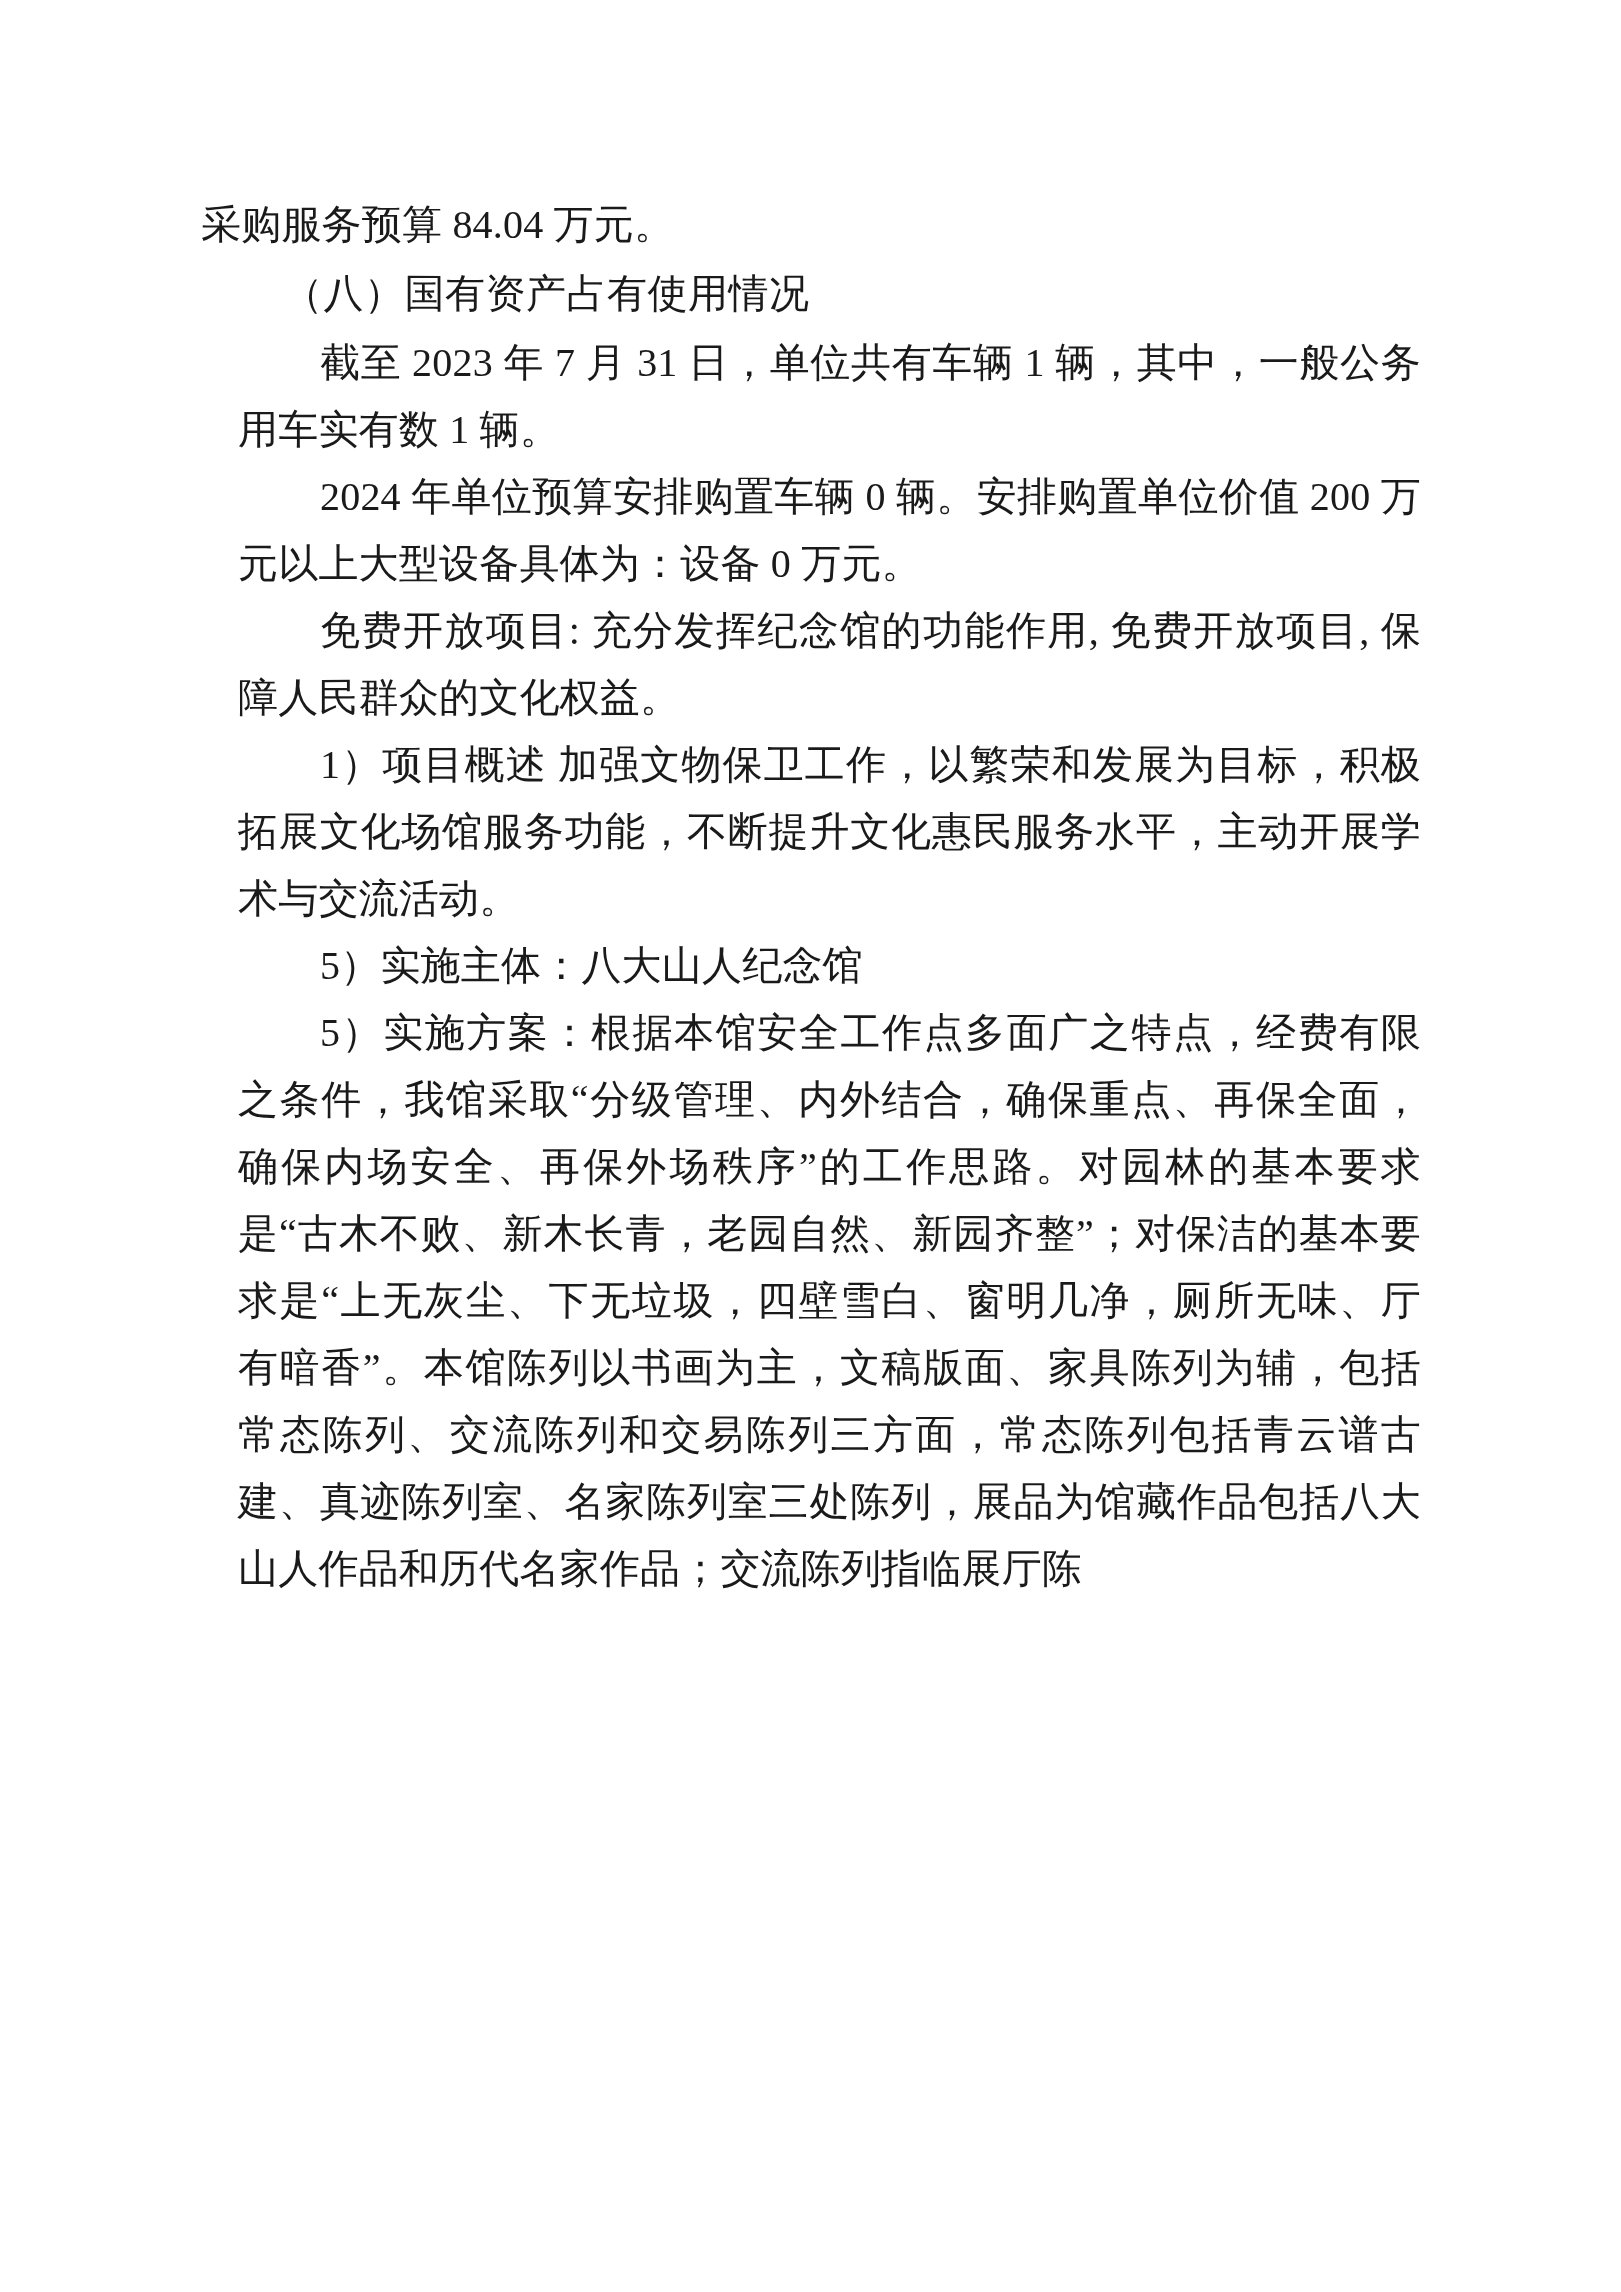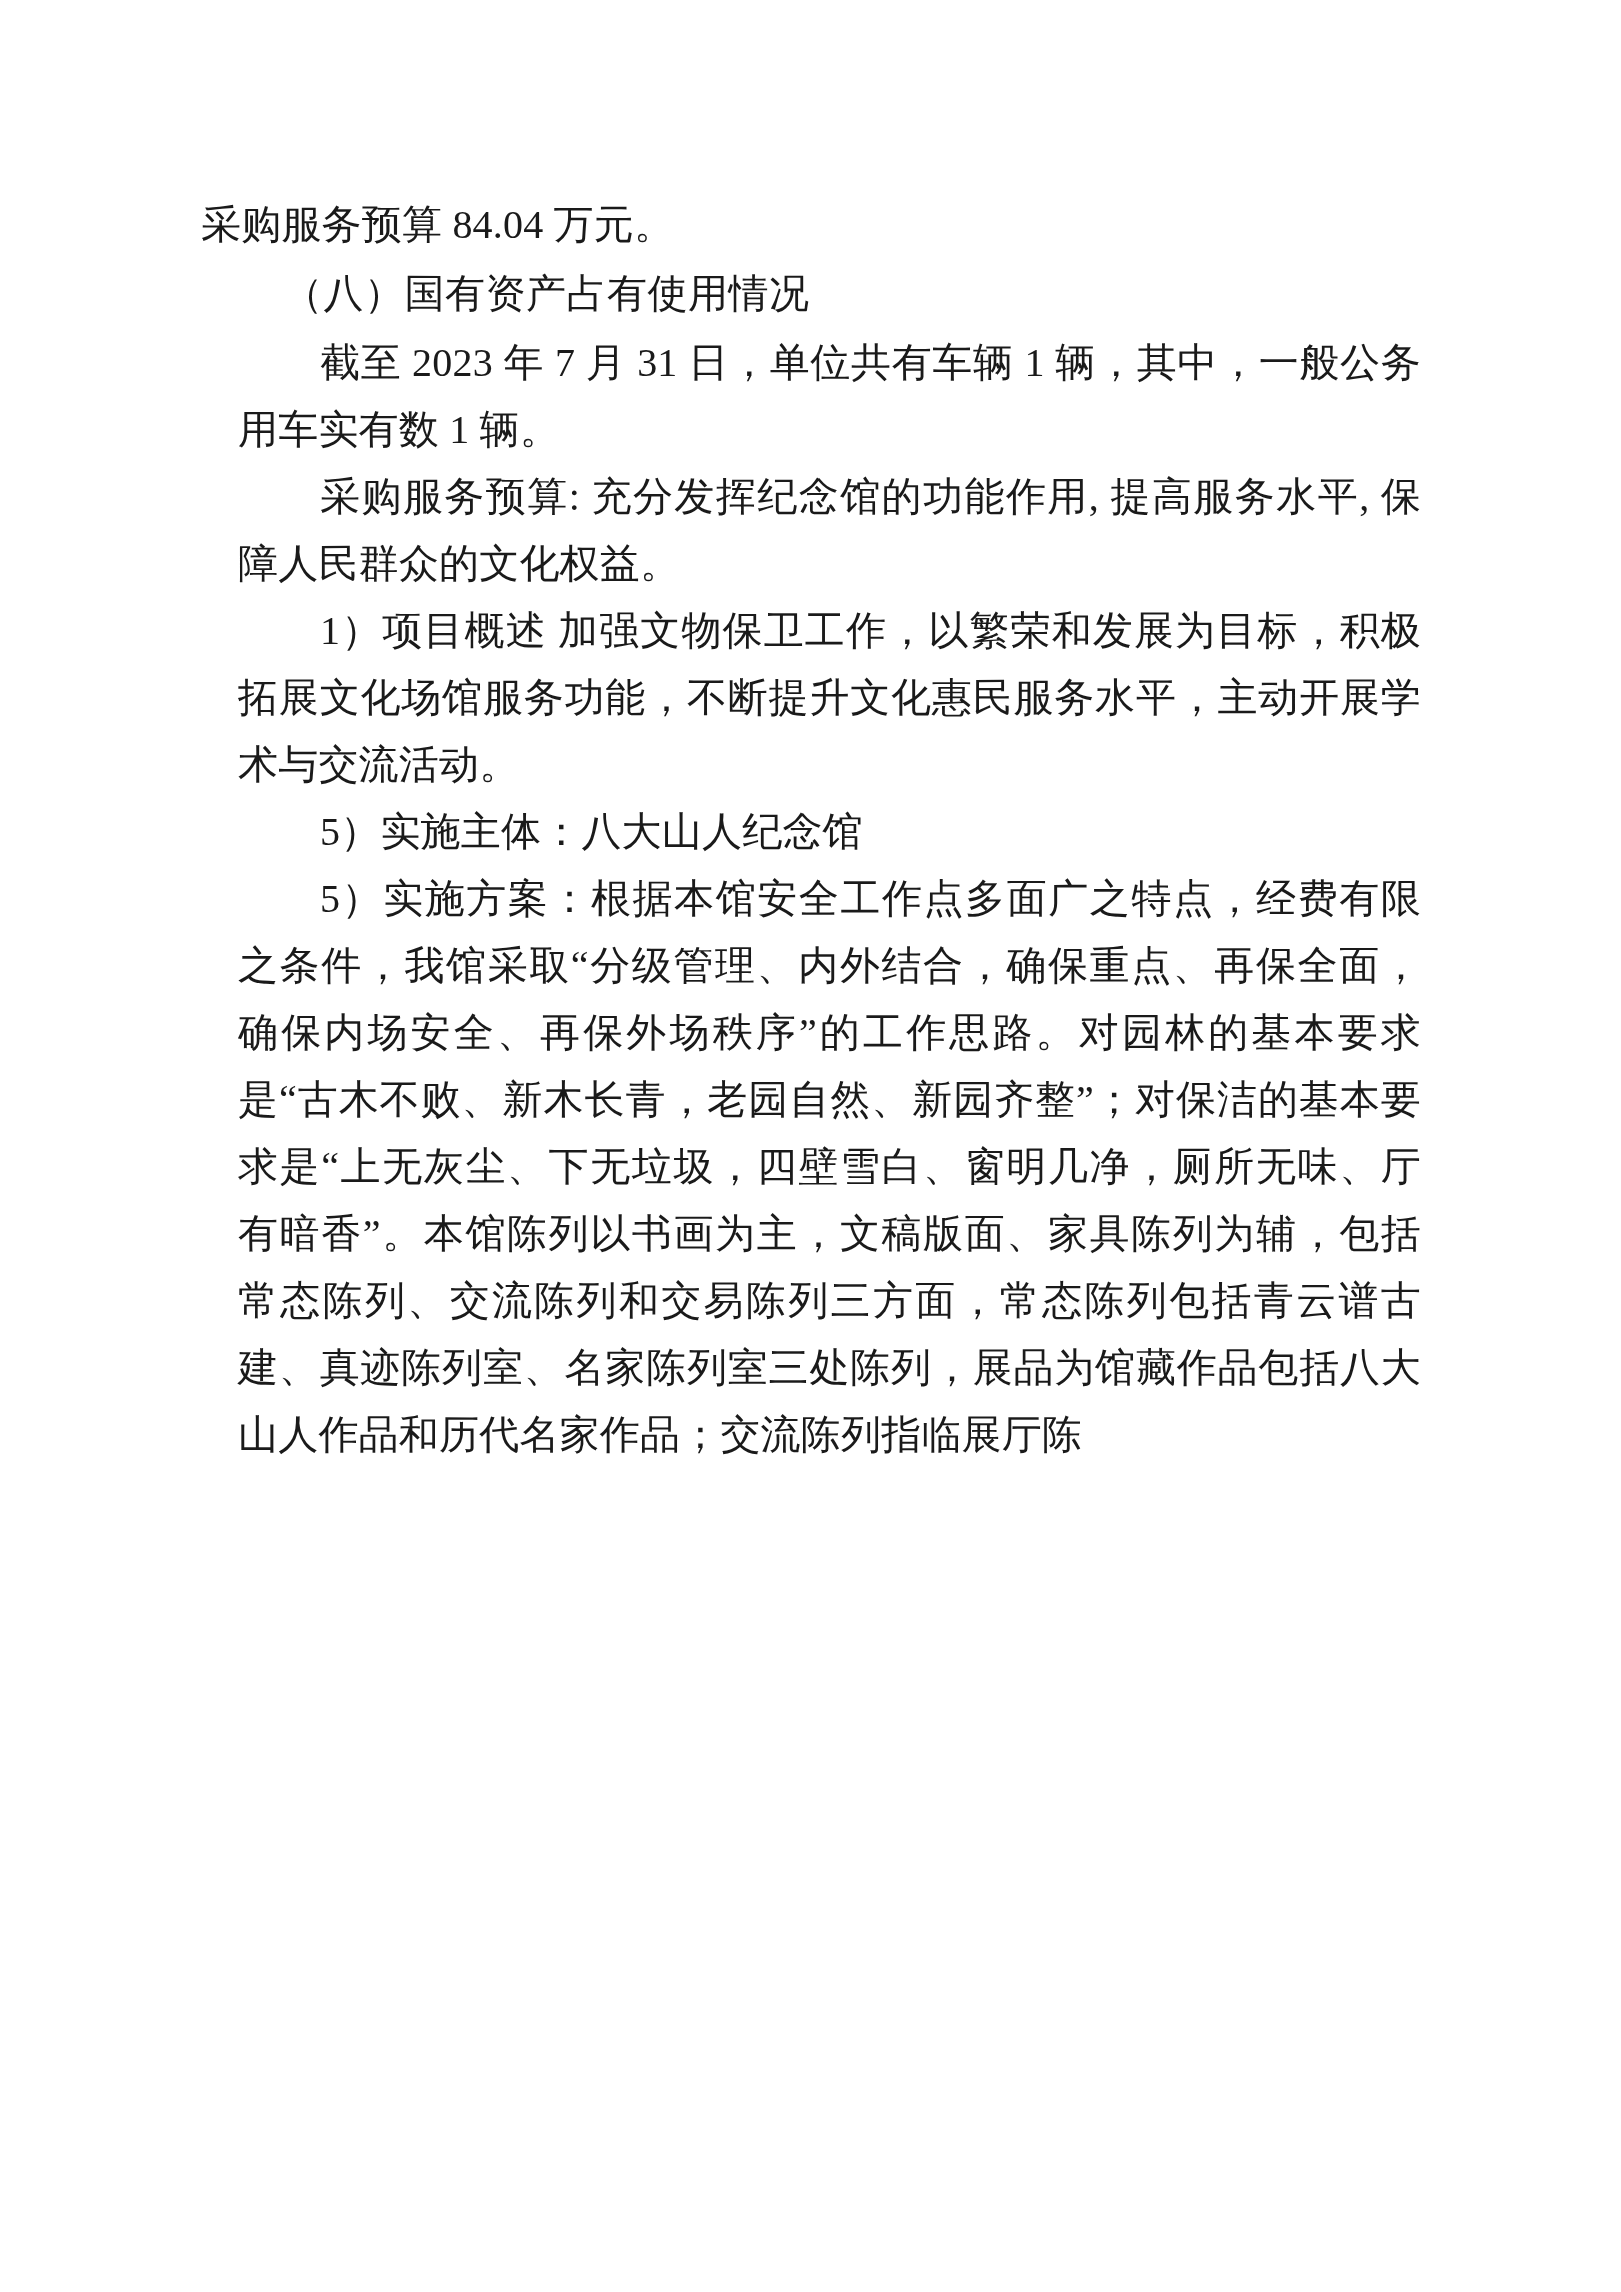--- a/index.html
+++ b/index.html
@@ -55,23 +55,24 @@
 
 <div class="page">
   <div class="doc-body">
 
     <p class="para">采购服务预算 84.04 万元。</p>
 
     <p class="heading">（八）国有资产占有使用情况</p>
 
     <p class="para indent">截至 2023 年 7 月 31 日，单位共有车辆 1 辆，其中，一般公务用车实有数 1 辆。</p>
 
+    <p class="para indent">2024 年单位预算安排购置车辆 0 辆。安排购置单位价值 200 万元以上大型设备具体为：设备 0 万元。</p>
 
 
-    <p class="para indent">采购服务预算: 充分发挥纪念馆的功能作用, 提高服务水平, 保障人民群众的文化权益。</p>
+    <p class="para indent">免费开放项目: 充分发挥纪念馆的功能作用, 免费开放项目, 保障人民群众的文化权益。</p>
 
     <p class="para indent">1）项目概述 加强文物保卫工作，以繁荣和发展为目标，积极拓展文化场馆服务功能，不断提升文化惠民服务水平，主动开展学术与交流活动。</p>
 
 
     <p class="para indent">5）实施主体：八大山人纪念馆</p>
 
     <p class="para indent">5）实施方案：根据本馆安全工作点多面广之特点，经费有限之条件，我馆采取“分级管理、内外结合，确保重点、再保全面，确保内场安全、再保外场秩序”的工作思路。对园林的基本要求是“古木不败、新木长青，老园自然、新园齐整”；对保洁的基本要求是“上无灰尘、下无垃圾，四壁雪白、窗明几净，厕所无味、厅有暗香”。本馆陈列以书画为主，文稿版面、家具陈列为辅，包括常态陈列、交流陈列和交易陈列三方面，常态陈列包括青云谱古建、真迹陈列室、名家陈列室三处陈列，展品为馆藏作品包括八大山人作品和历代名家作品；交流陈列指临展厅陈</p>
 
   </div>
 </div>

